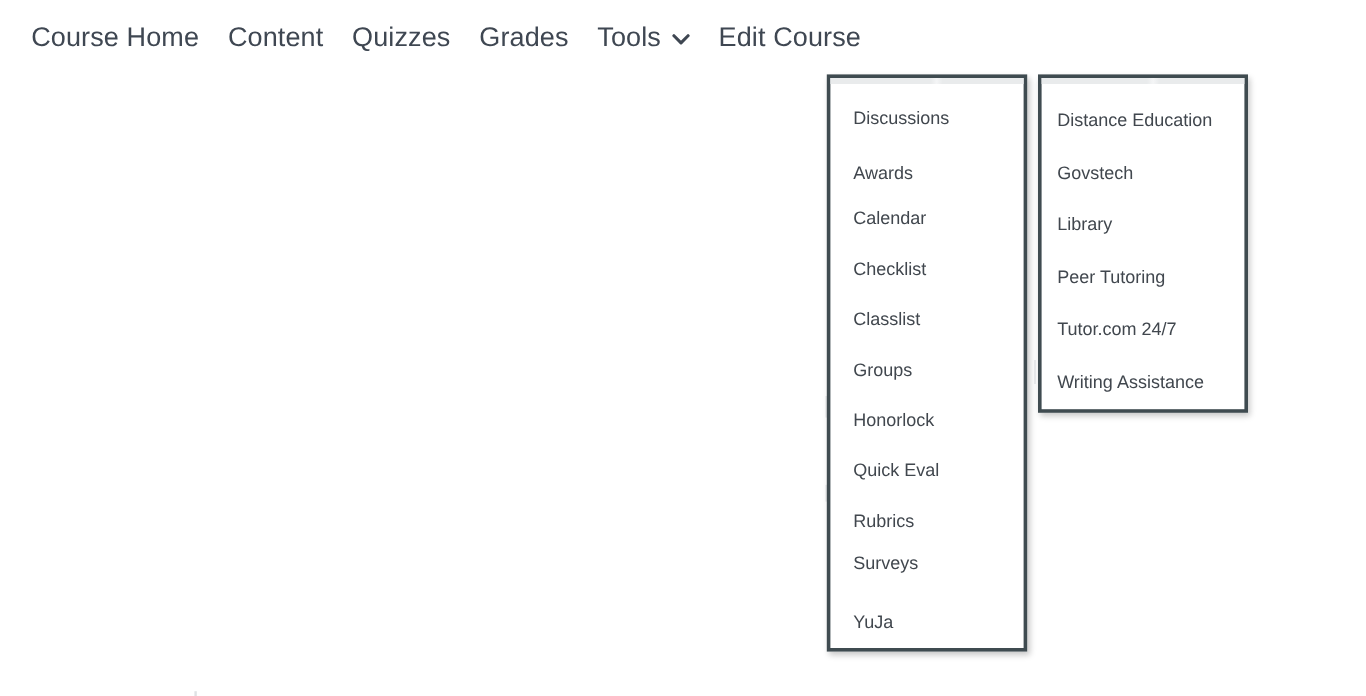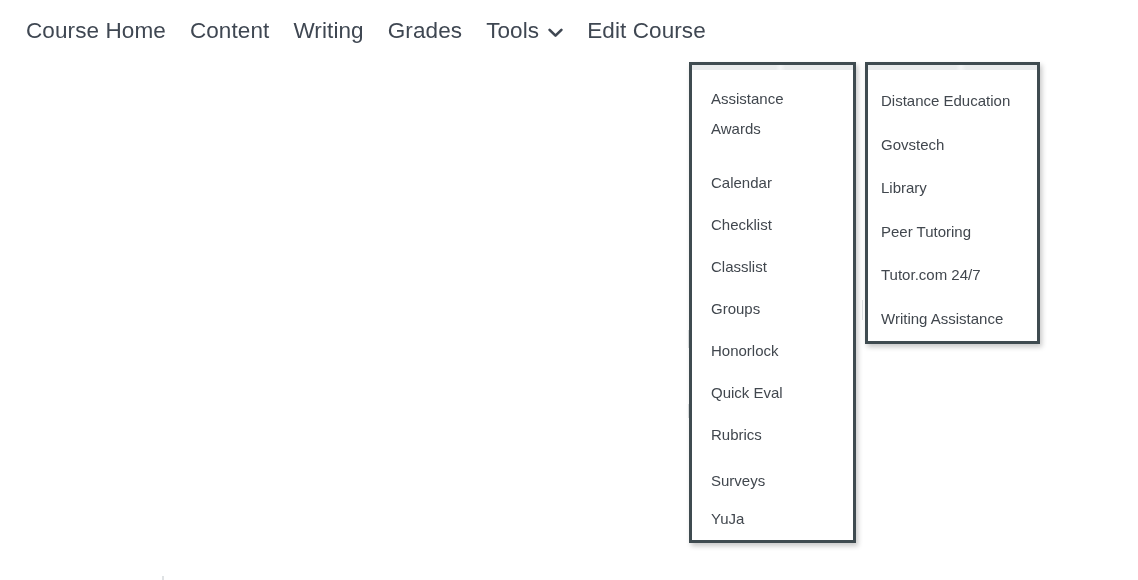--- a/index.html
+++ b/index.html
@@ -103,50 +103,50 @@
 <div class="artifact" style="left:162px; top:576px; width:2px; height:4px;"></div>
 
 <nav id="course-navbar">
     <div class="nav-item">
       <span>Course Home</span>
     </div>
     <div class="nav-item">
       <span>Content</span>
     </div>
     <div class="nav-item">
-      <span>Writing</span>
+      <span>Quizzes</span>
     </div>
     <div class="nav-item">
       <span>Grades</span>
     </div>
     <div class="nav-item">
       <span>Tools</span>
       <span class="nav-caret">
         <svg width="15" height="10" viewBox="0 0 15 10" aria-hidden="true">
           <path d="M1.6 1.8 L7.5 7.7 L13.4 1.8" fill="none" stroke="currentColor" stroke-width="2.6" stroke-linecap="round" stroke-linejoin="round"></path>
         </svg>
       </span>
     </div>
     <div class="nav-item">
       <span>Edit Course</span>
     </div>
   </nav>
 
 <div id="tools-dropdown" class="dropdown">
   <div class="dropdown-inner">
-      <div class="menu-item" style="top: 26px;">Assistance</div>
-      <div class="menu-item" style="top: 56px;">Awards</div>
+      <div class="menu-item" style="top: 26px;">Discussions</div>
+      <div class="menu-item" style="top: 72px;">Awards</div>
       <div class="menu-item" style="top: 110px;">Calendar</div>
       <div class="menu-item" style="top: 152px;">Checklist</div>
       <div class="menu-item" style="top: 194px;">Classlist</div>
       <div class="menu-item" style="top: 236px;">Groups</div>
       <div class="menu-item" style="top: 278px;">Honorlock</div>
       <div class="menu-item" style="top: 320px;">Quick Eval</div>
       <div class="menu-item" style="top: 362px;">Rubrics</div>
-      <div class="menu-item" style="top: 408px; text-align: center;">Surveys</div>
+      <div class="menu-item" style="top: 397px; text-align: center;">Surveys</div>
       <div class="menu-item" style="top: 446px;">YuJa</div>
     </div>
 </div>
 
 <div id="support-dropdown" class="dropdown">
   <div class="dropdown-inner">
       <div class="menu-item" style="top: 28px;">Distance Education</div>
       <div class="menu-item" style="top: 71.5px;">Govstech</div>
       <div class="menu-item" style="top: 115px;">Library</div>
       <div class="menu-item" style="top: 158.5px;">Peer Tutoring</div>

